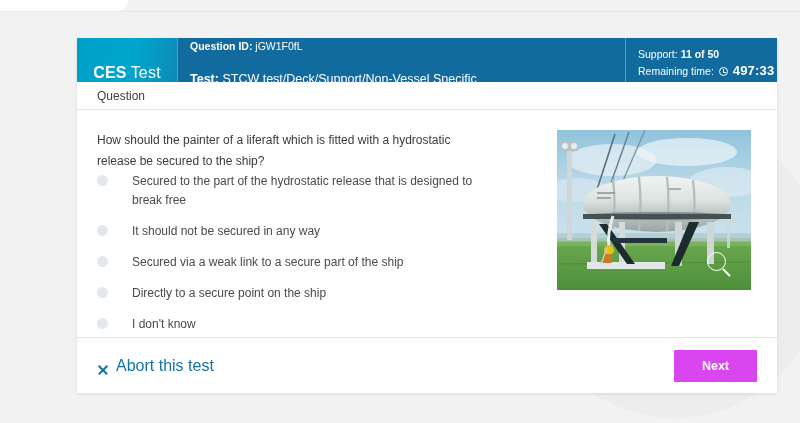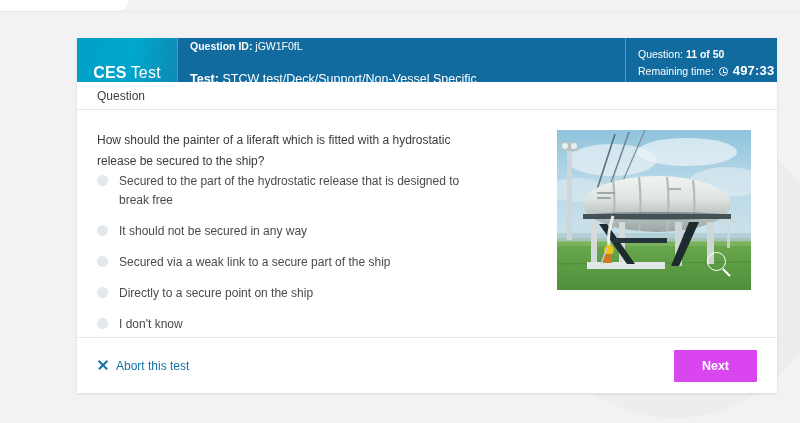--- a/index.html
+++ b/index.html
@@ -161,21 +161,21 @@
     cursor: pointer;
   }
   .radio {
     flex: 0 0 11px;
     width: 11px; height: 11px;
     border-radius: 50%;
     background: #e3e8ed;
     margin-top: 3px;
   }
   .option-text {
-    margin-left: 11px;
+    margin-left: 24px;
     font-size: 12px;
     line-height: 19px;
     color: #4a4a4a;
     max-width: 360px;
   }
 
   
   .thumb {
     position: relative;
     width: 194px;
@@ -212,22 +212,22 @@
     left: 0; right: 0; bottom: 0;
     height: 56px;
     border-top: 1px solid #e6e6e6;
     display: flex;
     align-items: center;
     justify-content: space-between;
     padding: 0 20px;
   }
   .abort {
     display: flex;
-    align-items: flex-start;
-    font-size: 12px;
+    align-items: flex-end;
+    font-size: 16px;
     color: #1573a6;
     cursor: pointer;
   }
   .x-icon {
     position: relative;
     width: 11px; height: 11px;
     margin-right: 8px;
   }
   .x-icon::before, .x-icon::after {
     content: "";
@@ -273,21 +273,21 @@
         <span>jGW1F0fL</span>
       </div>
       <div class="hdr-line hdr-line-2">
         <span class="lbl">Test:</span>
         <span>STCW test/Deck/Support/Non-Vessel Specific</span>
       </div>
     </div>
 
     <div class="hdr-right">
       <div class="hdr-line">
-        <span>Question:</span>
+        <span>Support:</span>
         <span class="strong">11 of 50</span>
       </div>
       <div class="hdr-line">
         <span>Remaining time:</span>
         <span class="clock-icon"></span>
         <span class="timer">497:33</span>
       </div>
     </div>
 
   </div>

